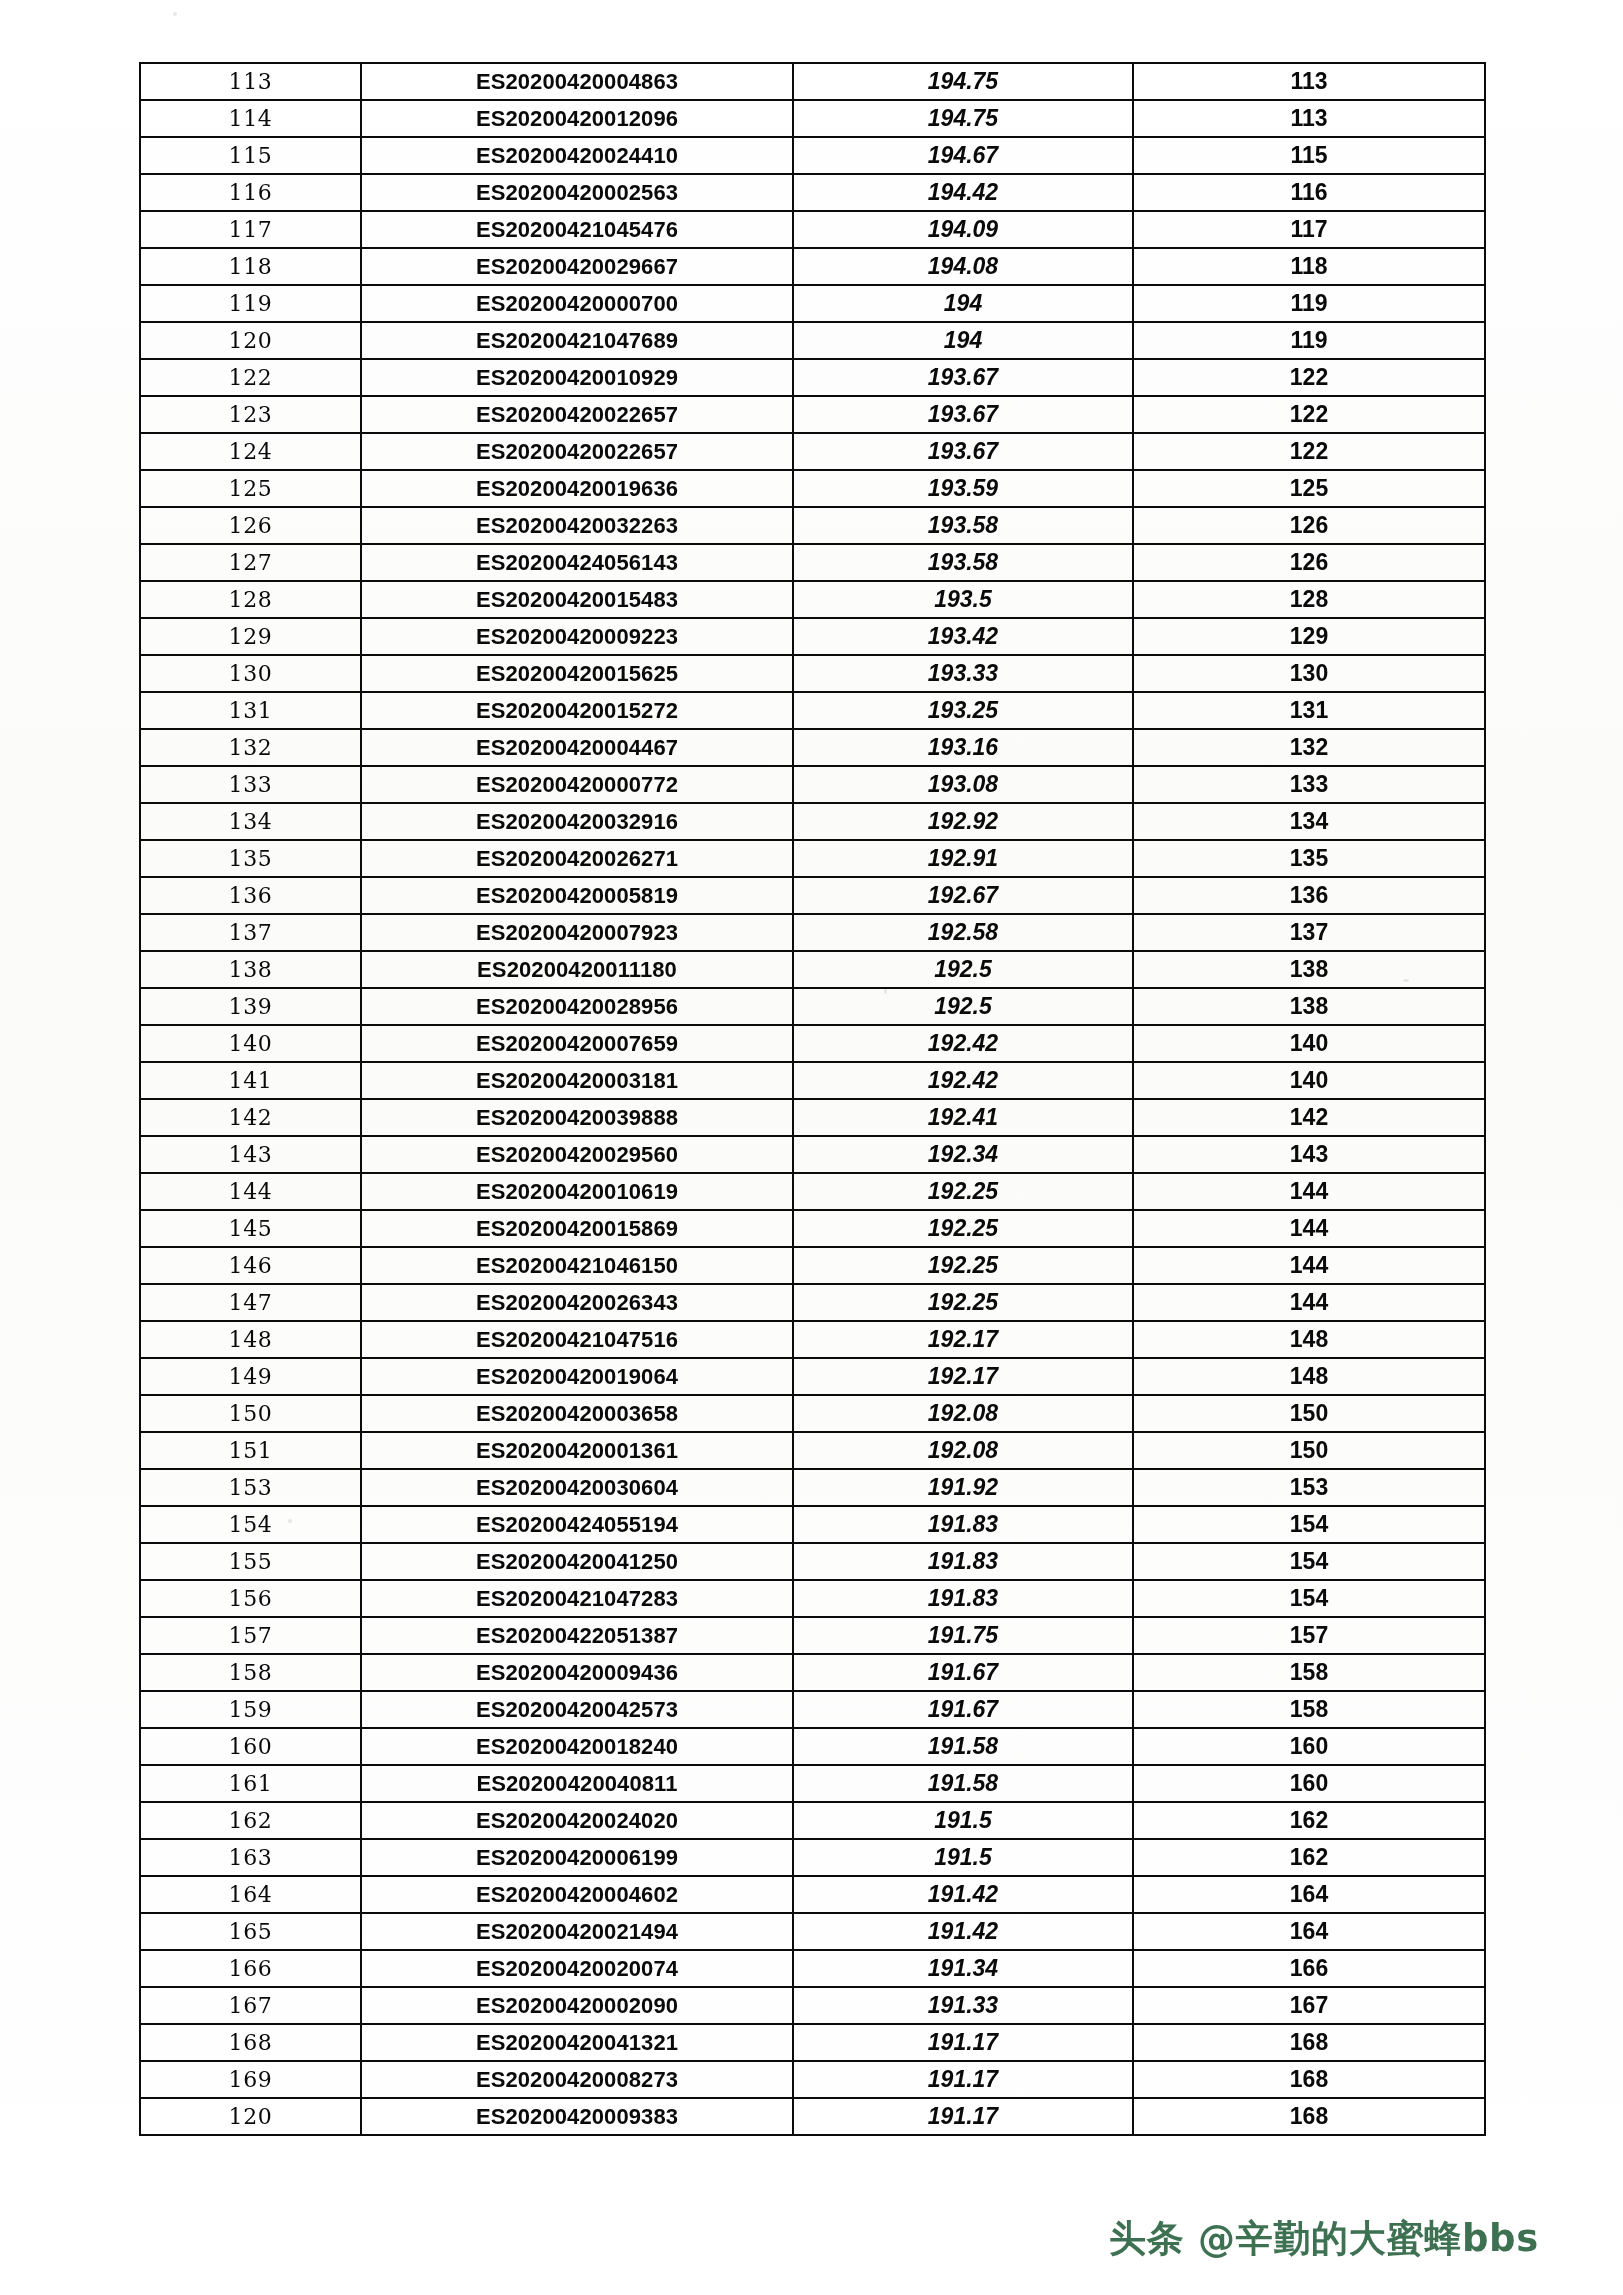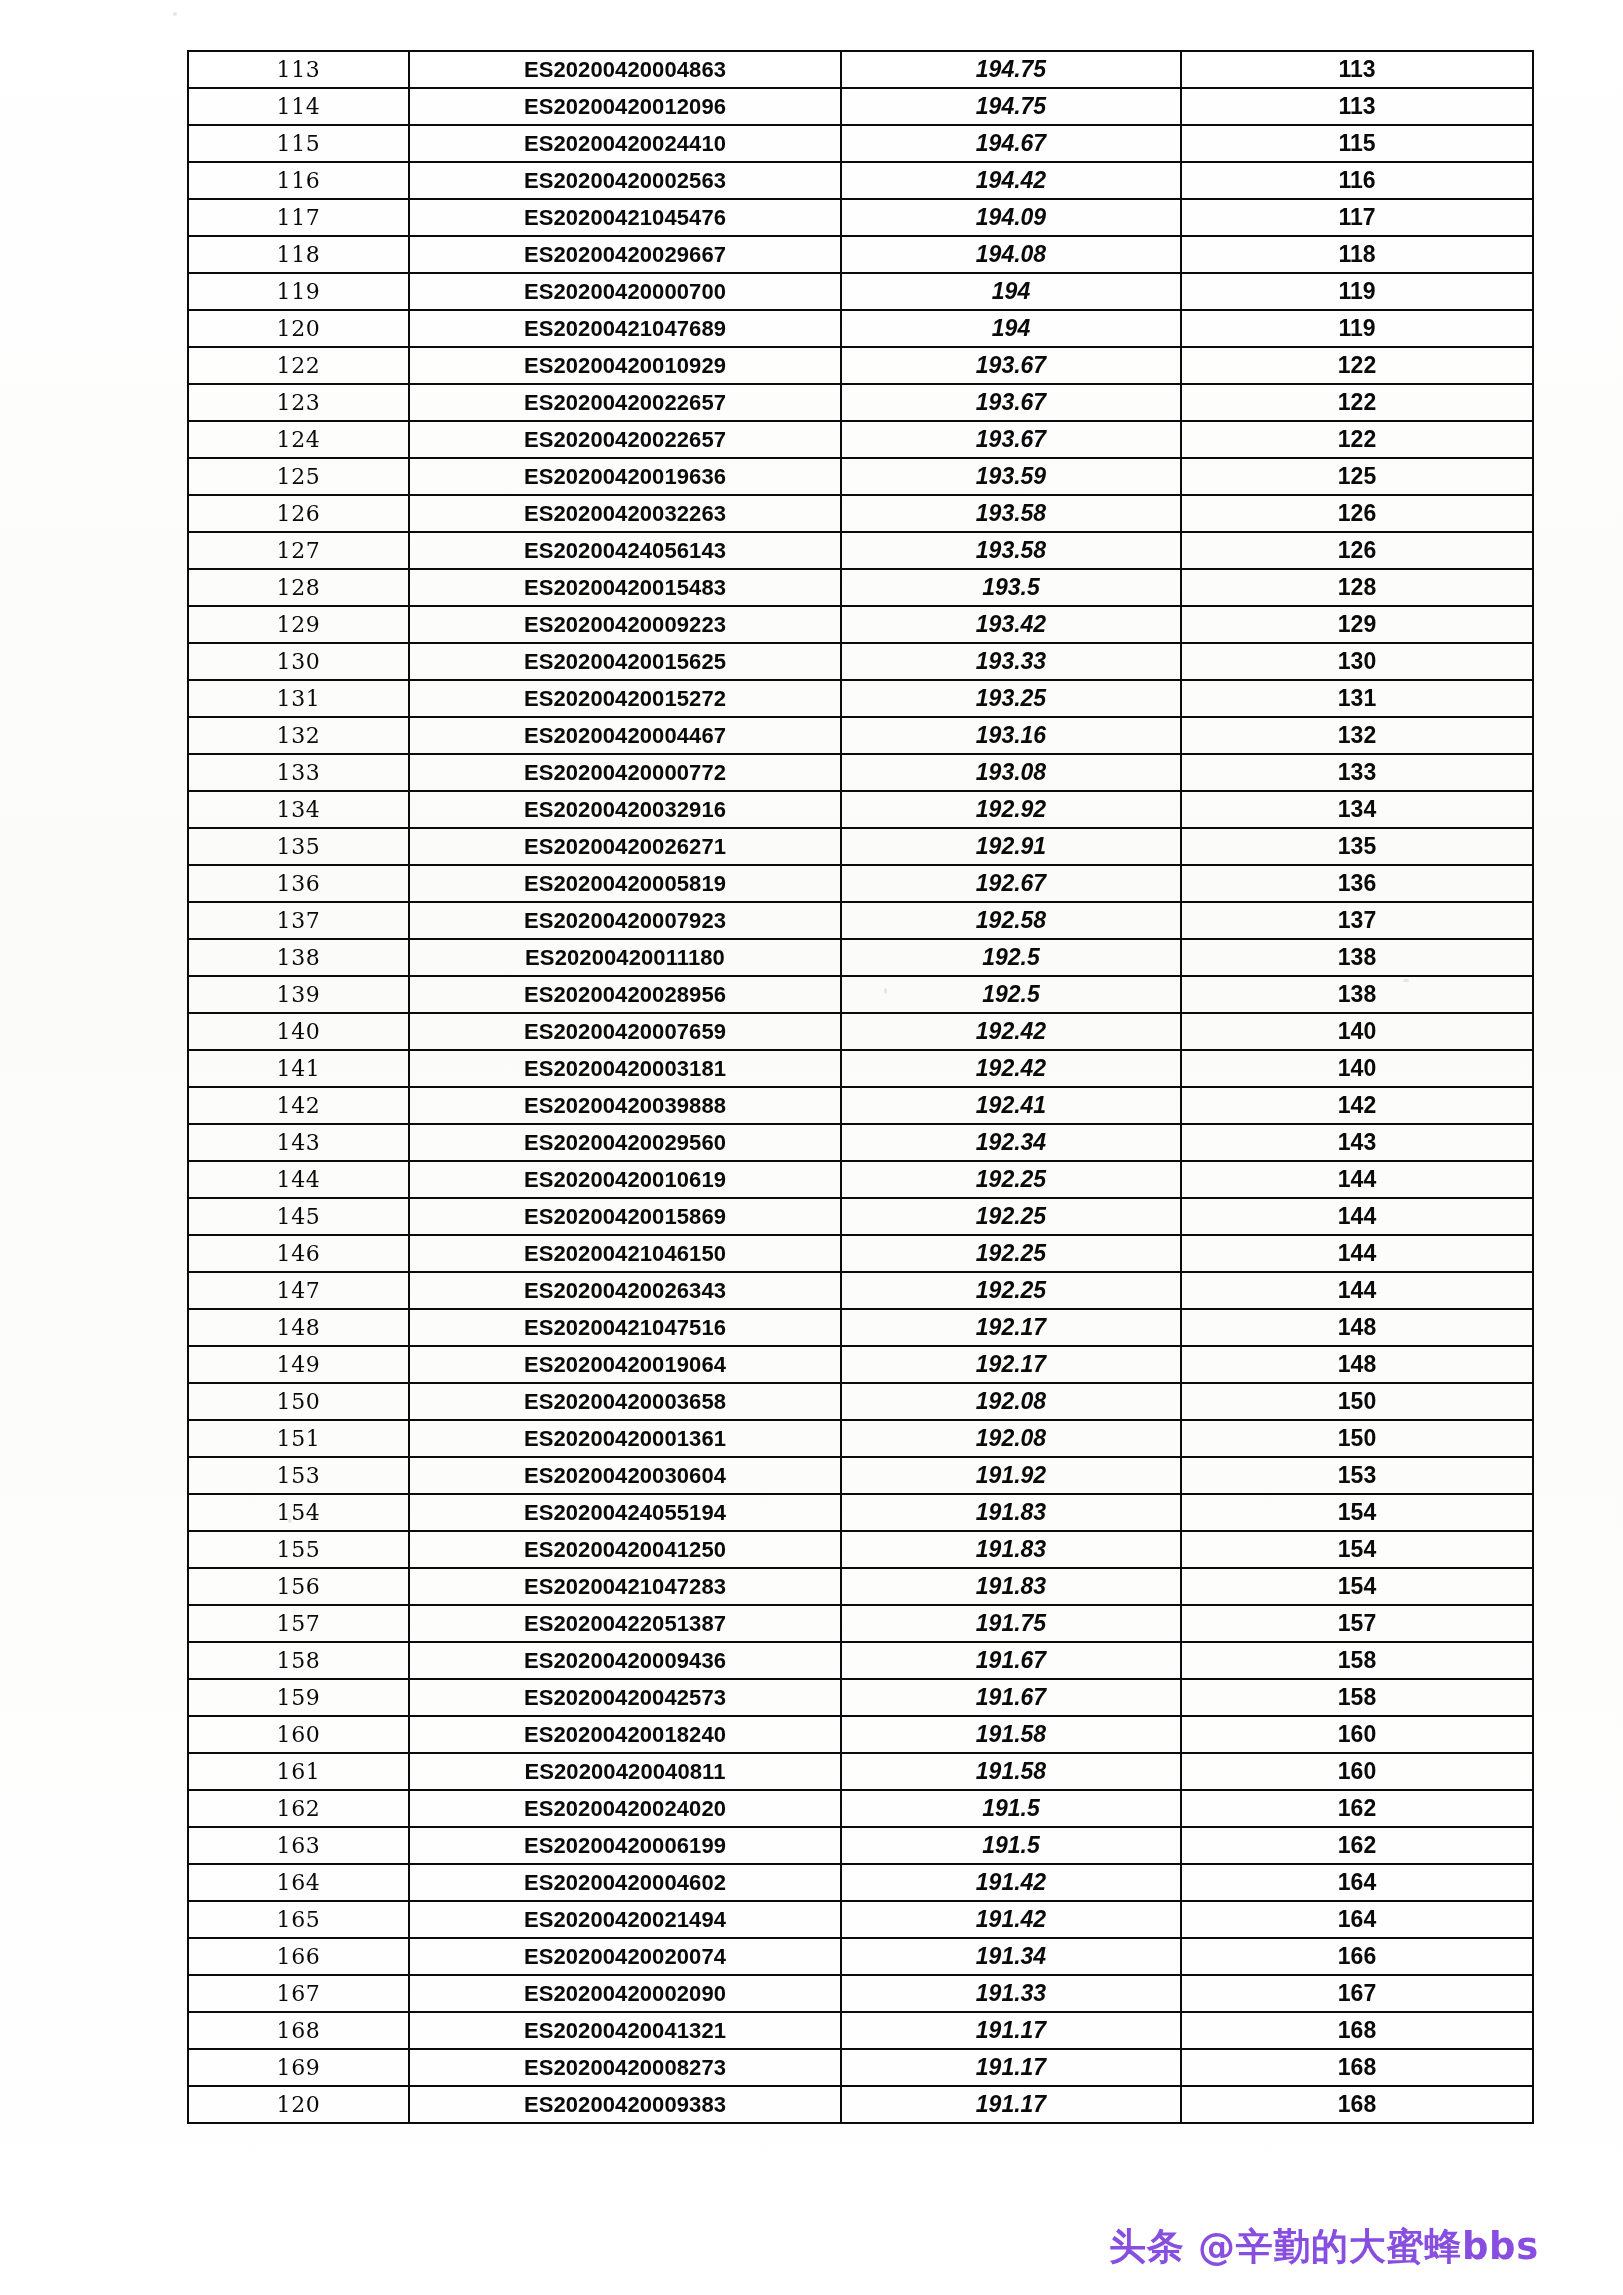--- a/index.html
+++ b/index.html
@@ -28,23 +28,22 @@
     position: absolute;
     left: 0; top: 0; right: 0; bottom: 0;
     background:
       linear-gradient(180deg, #ffffff 0%, #fbfbfa 40%, #ffffff 100%);
     pointer-events: none;
   }
 
   #table-wrap {
     position: absolute;
     left: 139px;
-    top: 50px;
+    top: 62px;
     width: 1346px;
-    margin-left: 48px;
   }
 
   table.ranking {
     border-collapse: collapse;
     width: 1346px;
     table-layout: fixed;
   }
 
   table.ranking col.c-seq   { width: 221px; }
   table.ranking col.c-id    { width: 432px; }
@@ -89,25 +88,24 @@
   }
 
   
   #watermark {
     position: absolute;
     left: 1109px;
     top: 2214px;
     font-family: "DejaVu Sans", sans-serif;
     font-size: 37px;
     font-weight: 700;
-    color: #6d28d9;
+    color: #14532d;
     opacity: 0.82;
     white-space: nowrap;
     letter-spacing: 0.7px;
-    margin-top: 8px;
   }
 
   
   .speck {
     position: absolute;
     background: #cfcfcf;
     border-radius: 50%;
     opacity: 0.5;
   }
 </style>

